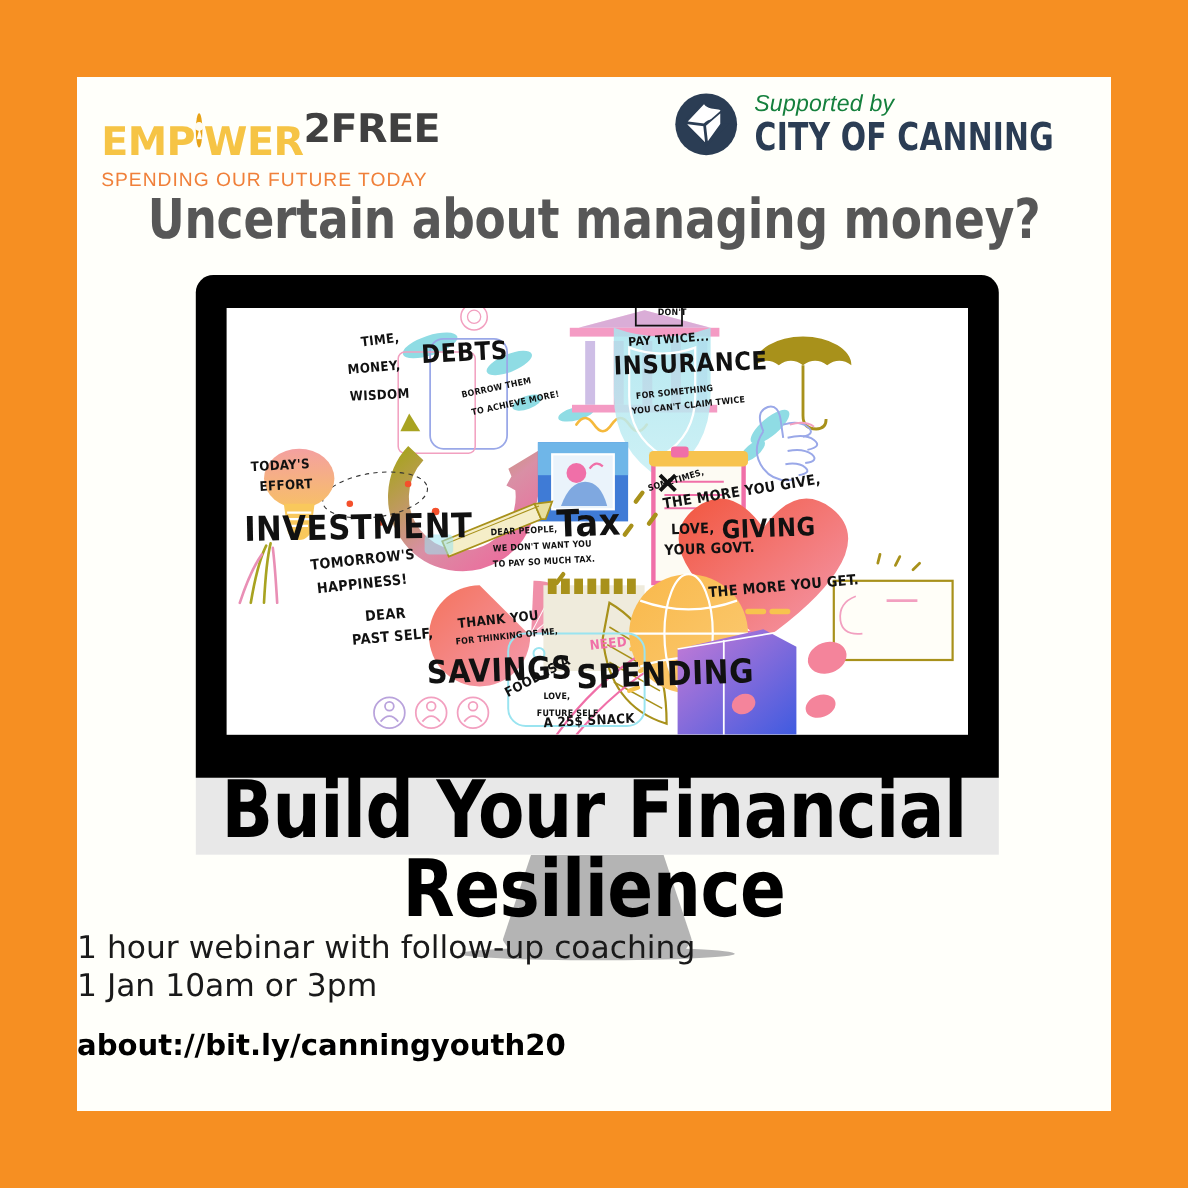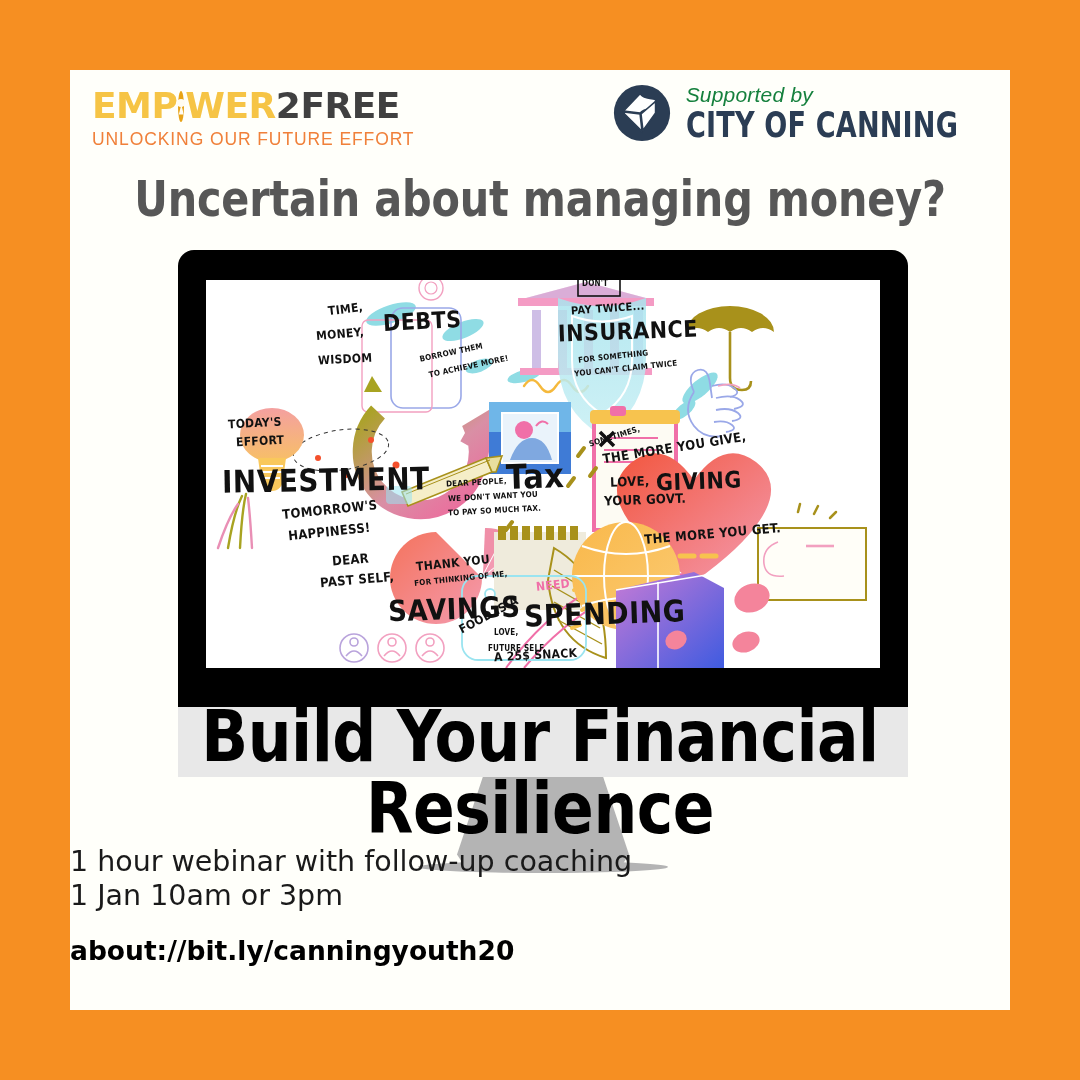--- a/index.html
+++ b/index.html
@@ -18,21 +18,21 @@
     background: #FFFFFA;
   }
 
   
   .logo-e2f { position: absolute; left: 22px; top: 18px; width: 270px; }
   .e2f-word {
     font-family: "DejaVu Sans", sans-serif;
     font-weight: 700; font-size: 36px; letter-spacing: -0.5px;
     line-height: 1; white-space: nowrap; display: flex; align-items: center;
   }
-  .e2f-empow { color: #F6C445; }
+  .e2f-empow { color: #F6C445; margin-top: 24px; }
   .e2f-2free { color: #404040; }
   .e2f-lock {
     display: inline-block; position: relative;
     width: 31px; height: 31px; border-radius: 50%;
     background: #F0B429; margin: 0 1px; vertical-align: middle;
     border: 3px solid #E8A317;
   }
   .e2f-lock::before {
     content: ""; position: absolute; left: 50%; top: 5px;
     transform: translateX(-50%);
@@ -142,21 +142,21 @@
 <div class="poster">
   <div class="inner-panel">
 
     <div class="logo-e2f">
       <div class="e2f-word">
         <span class="e2f-empow">EMP</span>
         <span class="e2f-lock"></span>
         <span class="e2f-empow">WER</span>
         <span class="e2f-2free">2FREE</span>
       </div>
-      <div class="e2f-tag">UNLOCKING OUR FUTURE EFFORT</div>
+      <div class="e2f-tag">SPENDING OUR FUTURE TODAY</div>
     </div>
 
     <div class="logo-canning">
       <svg class="canning-mark" viewBox="0 0 64 64">
         <circle cx="32" cy="32" r="29" fill="#2B3D54"></circle>
         <path d="M30 8 L10 30 L32 53 L54 31 L36 31 L36 22 Z" fill="#2B3D54"></path>
         <path d="M13 30 L30 12 C34 18 40 16 46 18 L46 30 C40 27 34 28 30 32 Z" fill="#FFFFFF" stroke="#2B3D54" stroke-width="1.6" stroke-linejoin="round"></path>
         <path d="M13 31 L30 33 L32 51 L14 33 Z" fill="#FFFFFF" stroke="#2B3D54" stroke-width="1.6" stroke-linejoin="round"></path>
         <path d="M31 33 L46 20 L46 32 L33 50 Z" fill="#FFFFFF" stroke="#2B3D54" stroke-width="1.6" stroke-linejoin="round"></path>
       </svg>
@@ -386,21 +386,21 @@
               <circle cx="284" cy="314" r="5" fill="none" stroke="#9AE4F0" stroke-width="1.8"></circle>
             </svg>
 
             <span class="hw sm" style="left:122px; top:22px; transform:rotate(-7deg); font-size:12px;">TIME,</span>
             <span class="hw sm" style="left:110px; top:47px; transform:rotate(-5deg); font-size:12px;">MONEY,</span>
             <span class="hw sm" style="left:112px; top:72px; transform:rotate(-3deg); font-size:12px;">WISDOM</span>
             <span class="hw mid" style="left:177px; top:28px; transform:rotate(-3deg);">DEBTS</span>
             <span class="hw xs" style="left:213px; top:68px; transform:rotate(-12deg);">BORROW THEM</span>
             <span class="hw xs" style="left:222px; top:82px; transform:rotate(-12deg);">TO ACHIEVE MORE!</span>
 
-            <span class="hw xs" style="left:376px; top:-1px;text-align:center;">DON'T</span>
+            <span class="hw xs" style="left:392px; top:-1px;text-align:center;">DON'T</span>
             <span class="hw sm" style="left:365px; top:22px; transform:rotate(-4deg); font-size:11px;">PAY TWICE...</span>
             <span class="hw mid" style="left:352px; top:38px; transform:rotate(-2deg);">INSURANCE</span>
             <span class="hw xs" style="left:372px; top:72px; transform:rotate(-6deg);">FOR SOMETHING</span>
             <span class="hw xs" style="left:368px; top:84px; transform:rotate(-6deg);">YOU CAN'T CLAIM TWICE</span>
 
             <span class="hw sm" style="left:22px; top:136px; transform:rotate(-3deg); font-size:12px;">TODAY'S</span>
             <span class="hw sm" style="left:30px; top:154px; transform:rotate(-3deg); font-size:12px;">EFFORT</span>
             <span class="hw big" style="left:16px; top:182px; transform:rotate(-1deg);">INVESTMENT</span>
             <span class="hw sm" style="left:76px; top:222px; transform:rotate(-6deg); font-size:13px;">TOMORROW'S</span>
             <span class="hw sm" style="left:82px; top:244px; transform:rotate(-6deg); font-size:13px;">HAPPINESS!</span>

